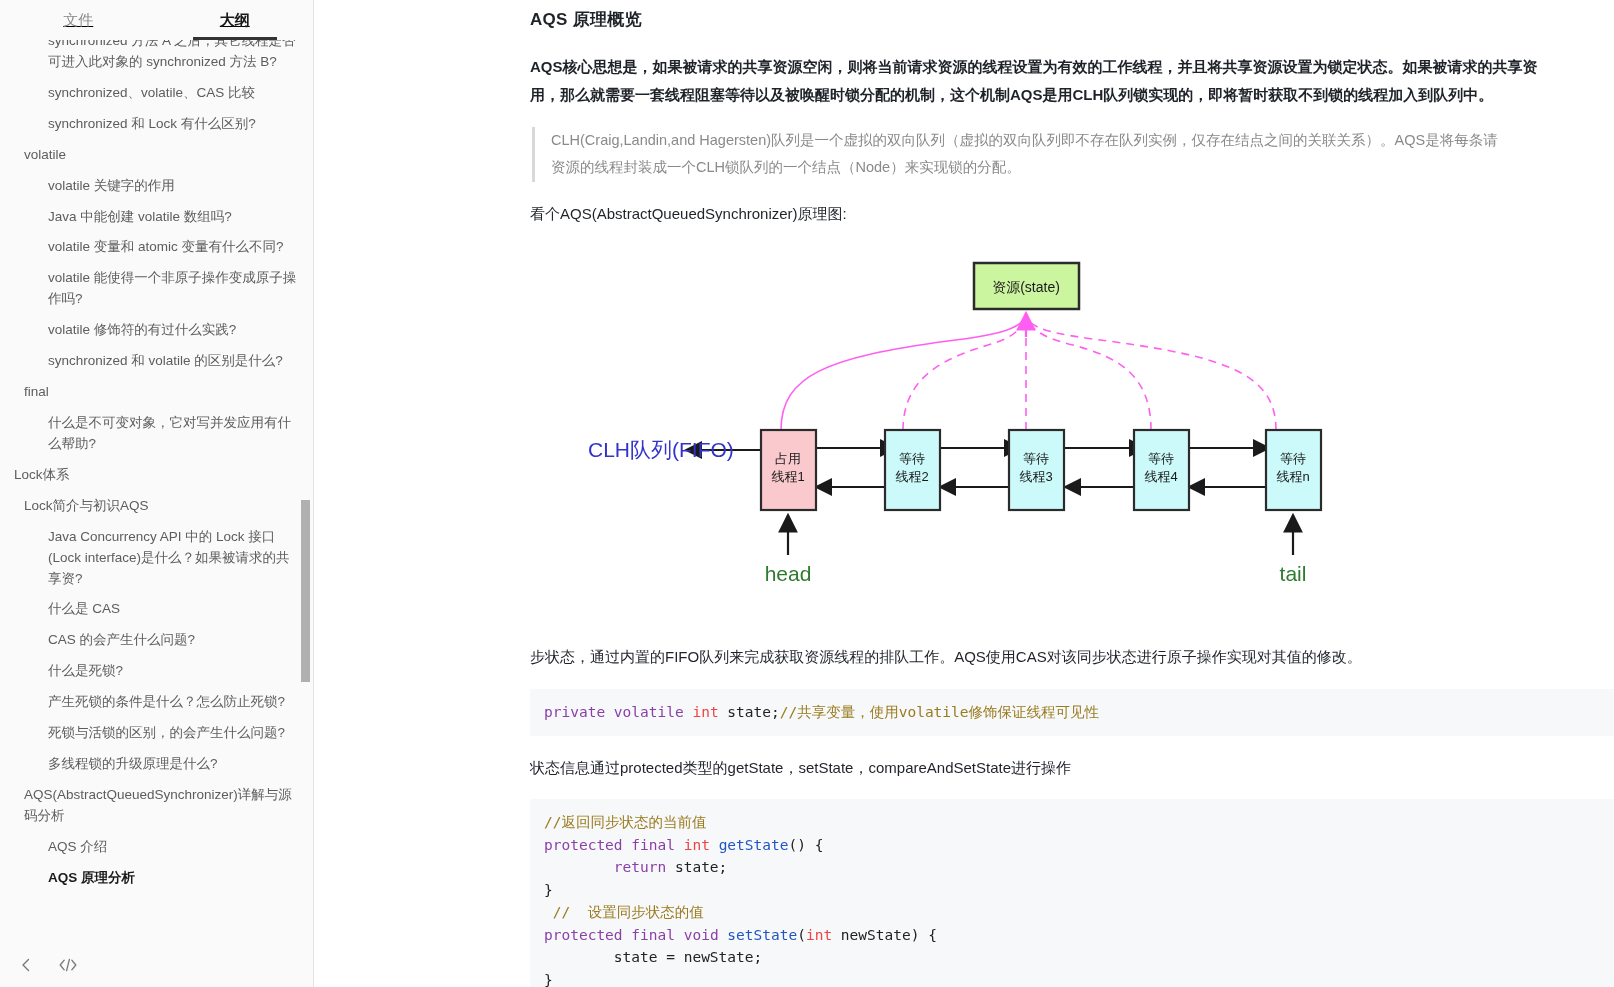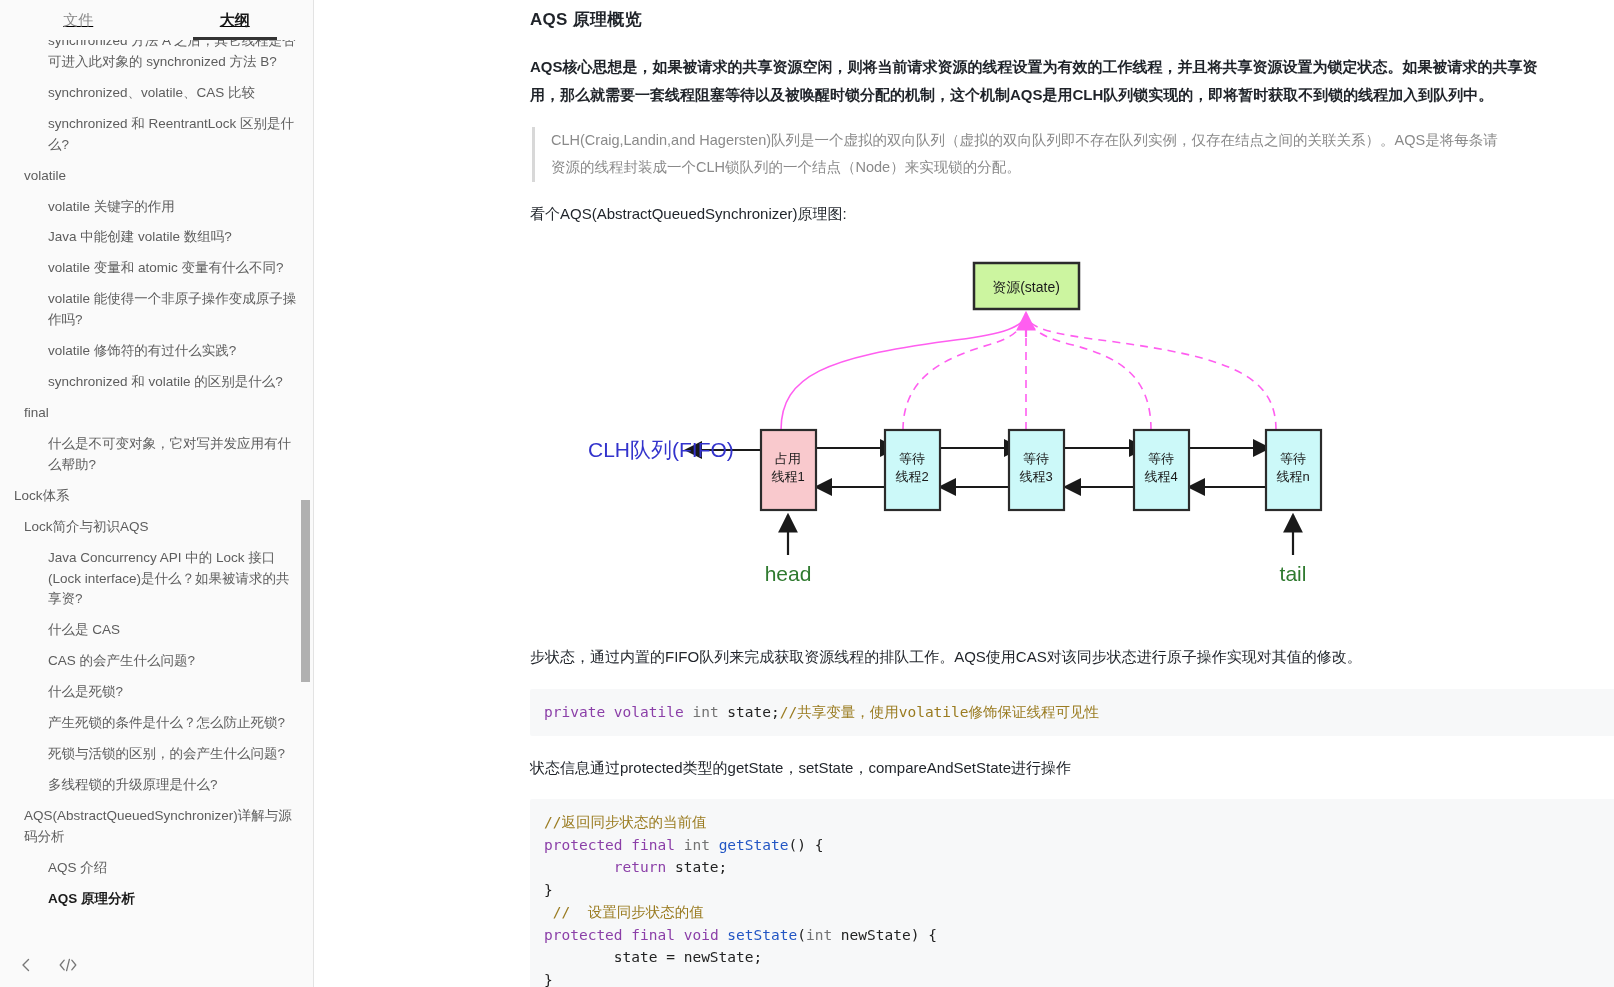--- a/index.html
+++ b/index.html
@@ -140,21 +140,21 @@
     padding: 12px 0 12px 14px;
     margin: 14px 0;
     font-family: "DejaVu Sans Mono", "Liberation Mono", monospace;
     font-size: 14.5px;
     line-height: 1.55;
     color: #333;
     white-space: pre;
     overflow: hidden;
   }
   .k { color: #8b3fa8; }      
-  .t { color: #737373; }      
+  .t { color: #ef4444; }      
   .fn { color: #2155c4; }     
   .cm { color: #9a7b20; }     
   .v { color: #222; }
 </style>
 </head>
 <body>
 
 <div id="app">
 
   <aside id="sidebar">
@@ -165,21 +165,21 @@
       </div>
       <div class="tab active">
         <span>大纲</span>
       </div>
     </div>
 
     <div id="outline-scroll">
       <div id="outline">
           <div class="oitem lvl2">synchronized 方法 A 之后，其它线程是否可进入此对象的 synchronized 方法 B?</div>
           <div class="oitem lvl2">synchronized、volatile、CAS 比较</div>
-          <div class="oitem lvl2">synchronized 和 ReentrantLock 区别是什么?</div>
+          <div class="oitem lvl2">synchronized 和 Lock 有什么区别?</div>
           <div class="oitem lvl1">volatile</div>
           <div class="oitem lvl2">volatile 关键字的作用</div>
           <div class="oitem lvl2">Java 中能创建 volatile 数组吗?</div>
           <div class="oitem lvl2">volatile 变量和 atomic 变量有什么不同?</div>
           <div class="oitem lvl2">volatile 能使得一个非原子操作变成原子操作吗?</div>
           <div class="oitem lvl2">volatile 修饰符的有过什么实践?</div>
           <div class="oitem lvl2">synchronized 和 volatile 的区别是什么?</div>
           <div class="oitem lvl1">final</div>
           <div class="oitem lvl2">什么是不可变对象，它对写并发应用有什么帮助?</div>
           <div class="oitem lvl0">Lock体系</div>

